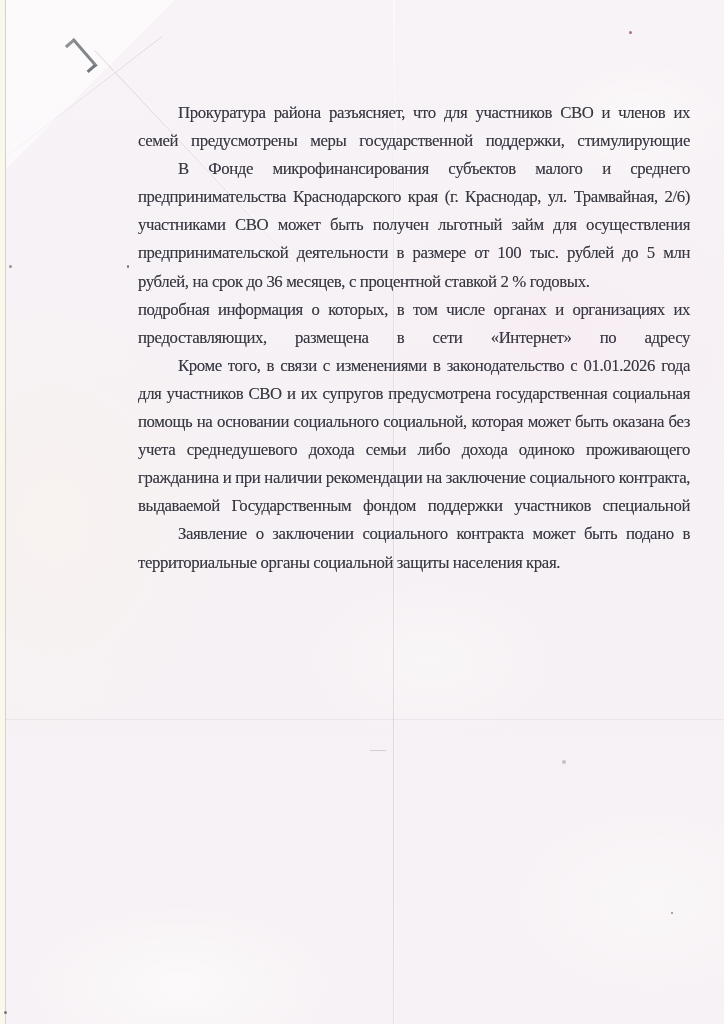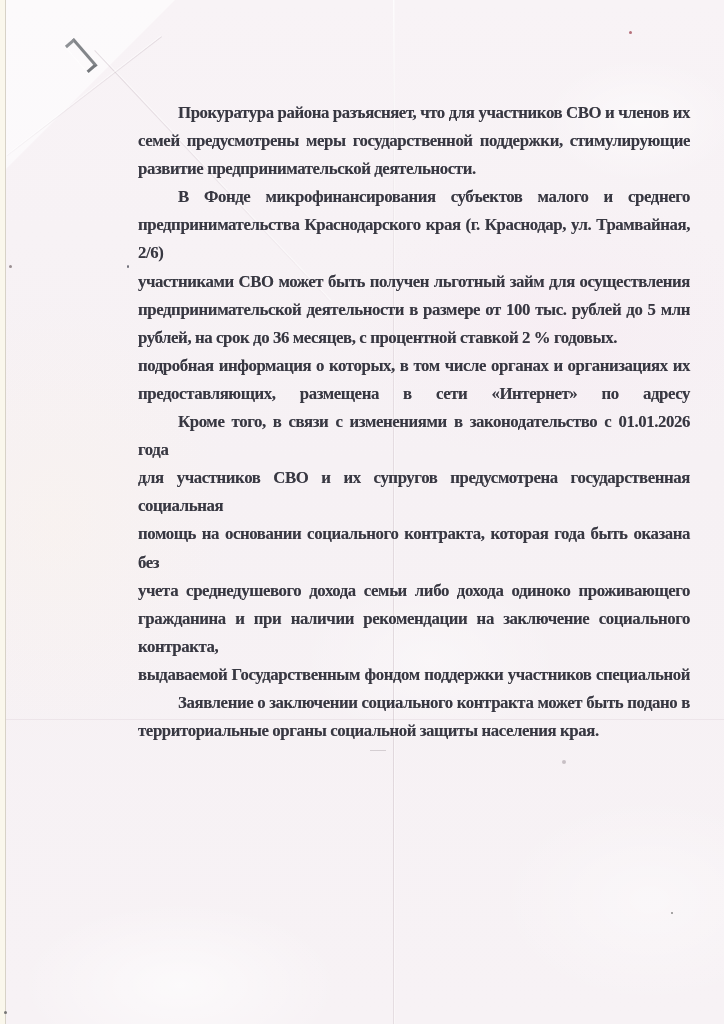--- a/index.html
+++ b/index.html
@@ -93,21 +93,20 @@
   .s5 { left: 4px;   top: 1011px; width: 3px; height: 3px; background: #767676; }
   .s6 { left: 562px; top: 760px; width: 4px; height: 4px; background: rgba(168,158,165,0.6); }
   .s7 { left: 370px; top: 750px; width: 16px; height: 1px; border-radius: 0; background: rgba(150,140,145,0.35); }
   
   .text-block {
     position: absolute; left: 138px; top: 99px; width: 552px;
     font-size: 16.8px; line-height: 28.1px;
     letter-spacing: -0.4px;
     color: #383842;
     text-shadow: 0 0 0.6px rgba(56,56,66,0.45);
-    font-weight: bold;
   }
   .text-block .line {
     text-align: justify;
     text-align-last: justify;
     text-justify: inter-word;
     white-space: normal;
   }
   .text-block .line.first { text-indent: 40px; }
   .text-block .line.last  { text-align-last: left; }
 </style>
@@ -127,30 +126,29 @@
   <div class="speck s2"></div>
   <div class="speck s3"></div>
   <div class="speck s4"></div>
   <div class="speck s5"></div>
   <div class="speck s6"></div>
   <div class="speck s7"></div>
 
   <div class="text-block">
       <div class="line first">Прокуратура района разъясняет, что для участников СВО и членов их</div>
       <div class="line">семей предусмотрены меры государственной поддержки, стимулирующие</div>
-      <div class="line last">развитие предпринимательской деятельности.</div>
       <div class="line first">В Фонде микрофинансирования субъектов малого и среднего</div>
       <div class="line">предпринимательства Краснодарского края (г. Краснодар, ул. Трамвайная, 2/6)</div>
       <div class="line">участниками СВО может быть получен льготный займ для осуществления</div>
       <div class="line">предпринимательской деятельности в размере от 100 тыс. рублей до 5 млн</div>
       <div class="line last">рублей, на срок до 36 месяцев, с процентной ставкой 2 % годовых.</div>
       <div class="line">подробная информация о которых, в том числе органах и организациях их</div>
       <div class="line">предоставляющих, размещена в сети «Интернет» по адресу</div>
       <div class="line first">Кроме того, в связи с изменениями в законодательство с 01.01.2026 года</div>
       <div class="line">для участников СВО и их супругов предусмотрена государственная социальная</div>
-      <div class="line">помощь на основании социального контракта, которая года быть оказана без</div>
+      <div class="line">помощь на основании социального социальной, которая может быть оказана без</div>
       <div class="line">учета среднедушевого дохода семьи либо дохода одиноко проживающего</div>
       <div class="line">гражданина и при наличии рекомендации на заключение социального контракта,</div>
       <div class="line">выдаваемой Государственным фондом поддержки участников специальной</div>
       <div class="line first">Заявление о заключении социального контракта может быть подано в</div>
       <div class="line last">территориальные органы социальной защиты населения края.</div>
     </div>
 </div>
 
 </body></html>

